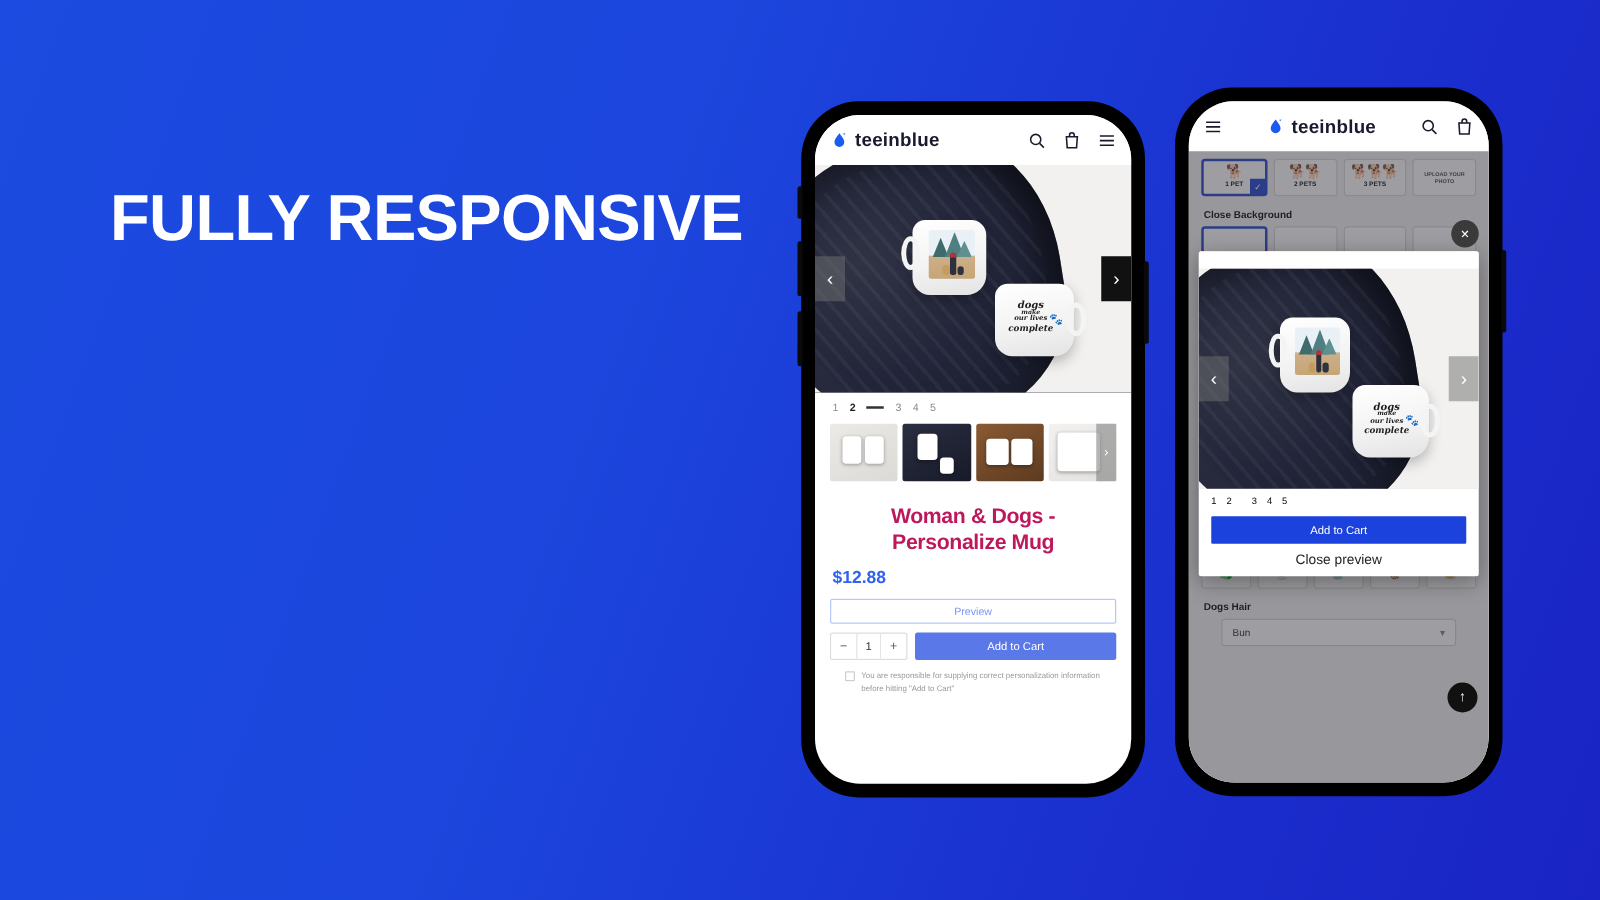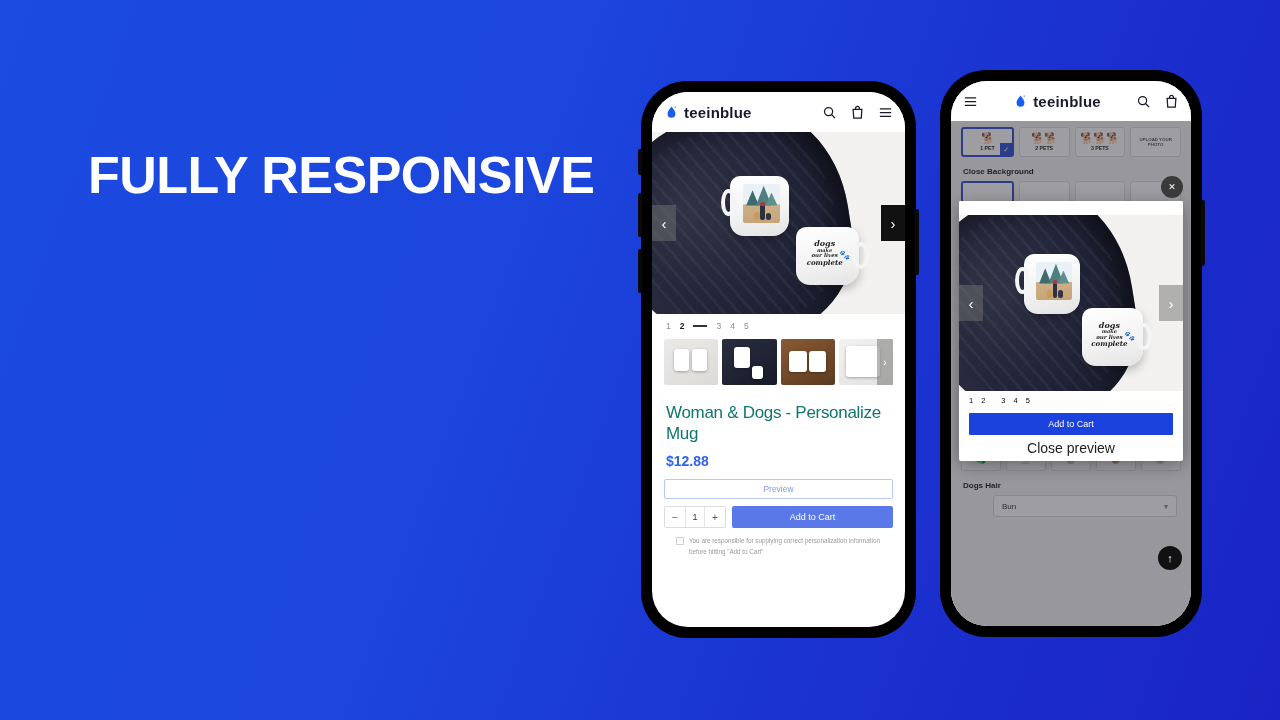--- a/index.html
+++ b/index.html
@@ -113,21 +113,21 @@
     position:absolute; background:#fff; border-radius:3px;
     box-shadow:0 1px 3px rgba(0,0,0,.3);
   }
   .thumb-arrow {
     position:absolute; right:12px; top:3px; width:16px; height:46px;
     background:rgba(120,120,120,.55); color:#fff; font-size:10px;
     display:flex; align-items:center; justify-content:center;
   }
 
   .pinfo { padding:10px 14px 0; }
-  .ptitle { font-size:17px; font-weight:normal; color:#0f766e; line-height:1.22; letter-spacing:-0.3px; }
+  .ptitle { font-size:17px; font-weight:bold; color:#be185d; line-height:1.22; letter-spacing:-0.3px;text-align:center; }
   .pprice { font-size:14px; font-weight:bold; color:#2f62f0; margin-top:9px; }
 
   .actions { padding:10px 12px 0; }
   .btn-preview {
     width:100%; height:20px; border:1px solid #b9c9f7; border-radius:2px;
     background:#fff; color:#7b98f2; font-size:8.5px;
     display:flex; align-items:center; justify-content:center;text-align:center;
   }
   .cart-row { display:flex; gap:6px; margin-top:7px; }
   .qty { display:flex; border:1px solid #dcdcdc; border-radius:2px; overflow:hidden; height:22px; }
@@ -184,29 +184,29 @@
   }
   .pm-top { height:14px; background:#fff; }
   .pm-img { position:relative; height:176px; overflow:hidden; background:#e9e8e6; }
   .pm-pager { display:flex; align-items:center; gap:8px; padding:5px 10px 4px; font-size:7.5px; }
   .pm-cart {
     margin:4px 10px 0; height:22px; background:#1b42dd; color:#fff;
     display:flex; align-items:center; justify-content:center; font-size:9px; border-radius:1px;
   }
   .pm-close {
     height:26px; display:flex; align-items:center; justify-content:center;
-    font-size:14px; color:#222;
+    font-size:11px; color:#222;
   }
 
   .drink-row { display:flex; gap:5px; padding:0 10px; }
   .drink {
     flex:1; height:30px; border:1px solid #dedede; border-radius:3px; background:#fff;
     display:flex; align-items:center; justify-content:center; font-size:14px;
   }
-  .sel-wrap { padding:0 14px;margin-left:28px; }
+  .sel-wrap { padding:0 26px; }
   .sel-box {
     height:22px; border:1px solid #d8d8d8; border-radius:3px; background:#fff;
     display:flex; align-items:center; padding:0 8px; font-size:8px; color:#333;
   }
   .sel-box .cv { margin-left:auto; color:#888; font-size:8px; }
 </style>
 </head>
 <body>
 
 <div class="copy">

